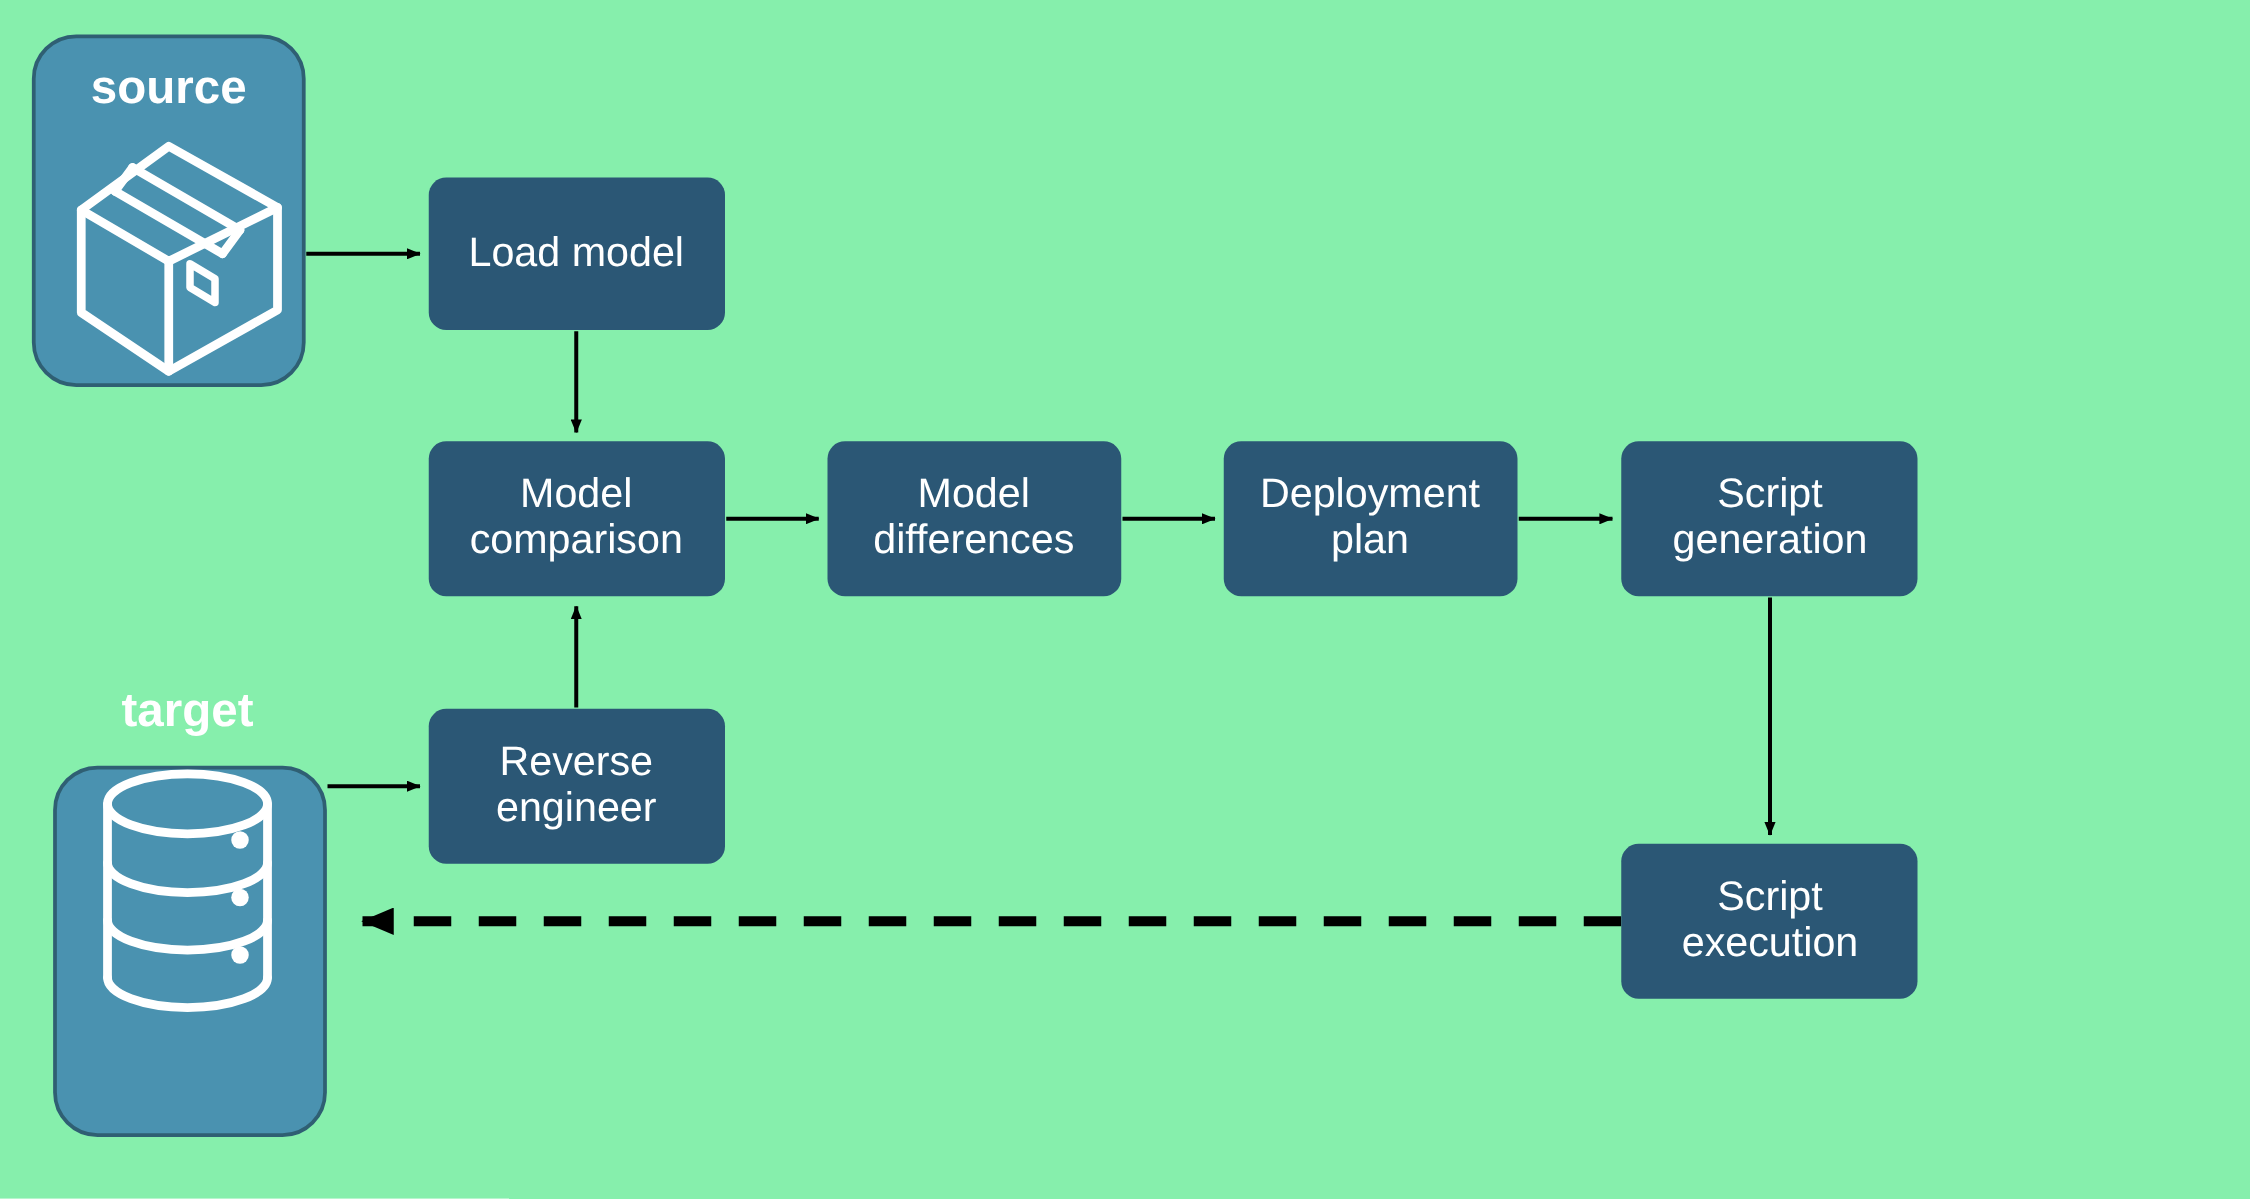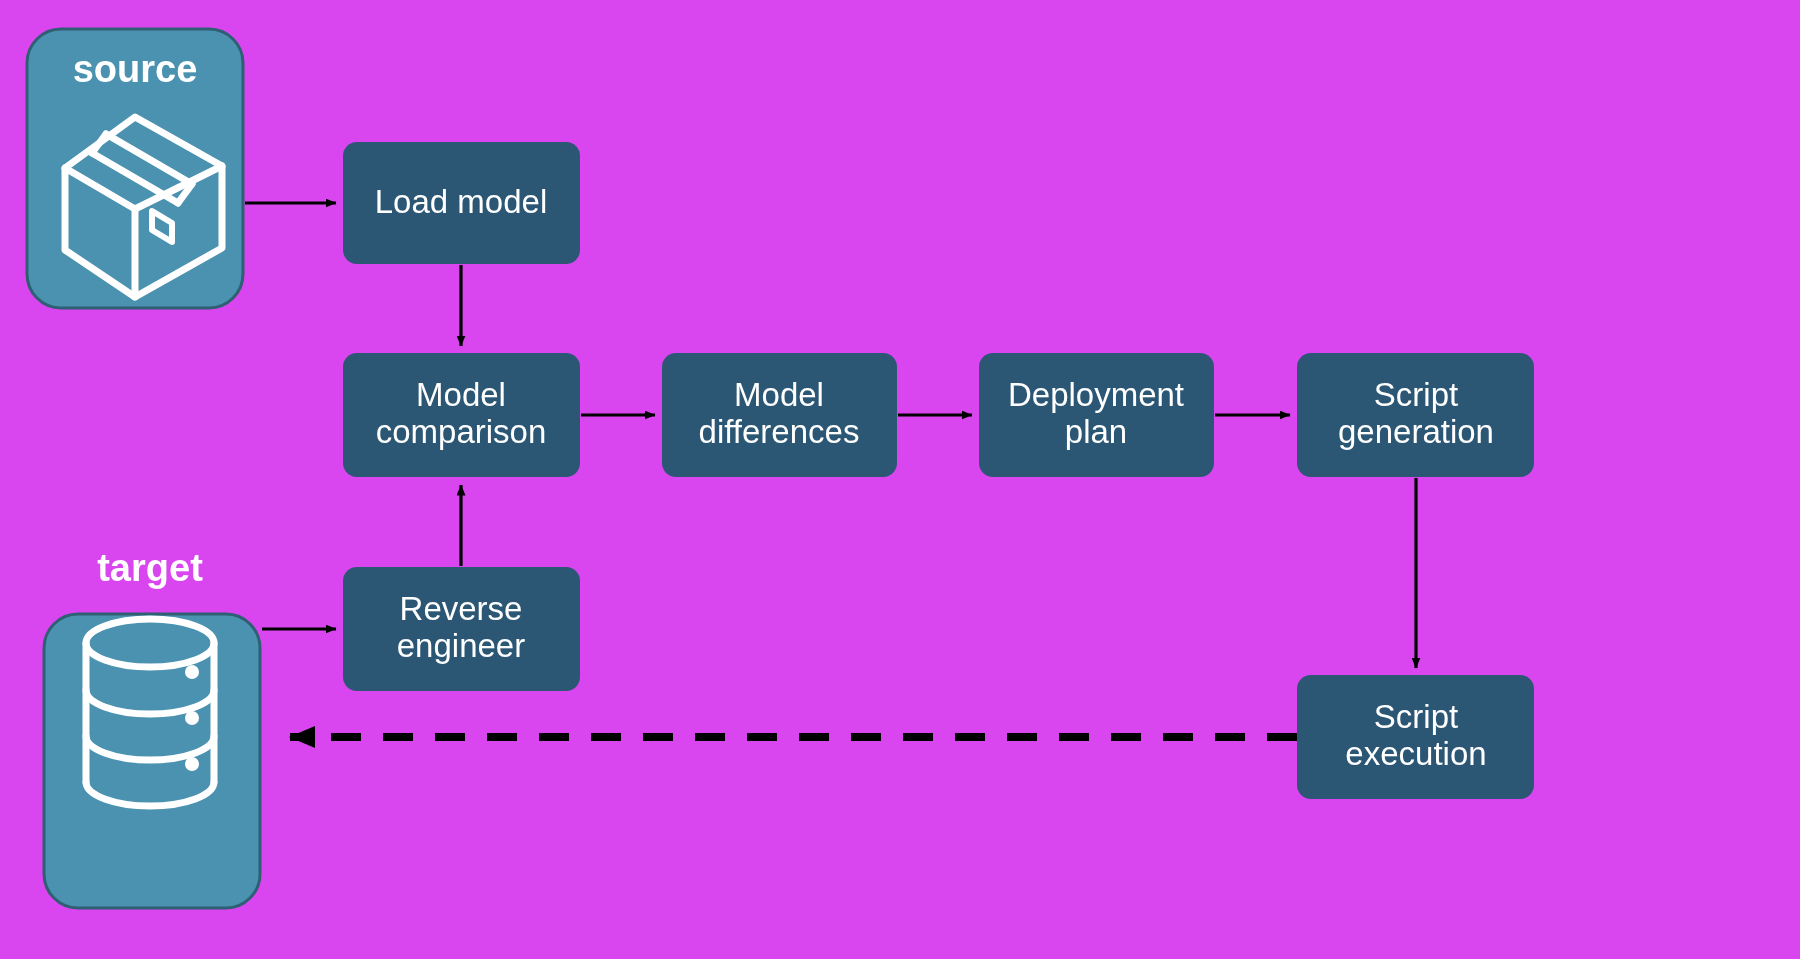--- a/index.html
+++ b/index.html
@@ -10,21 +10,21 @@
   body {
     width: 1800px;
     height: 959px;
     font-family: "Liberation Sans", sans-serif;
     overflow: hidden;
   }
   #diagram-root {
     position: relative;
     width: 1800px;
     height: 959px;
-    background: #d946ef;
+    background: #86efac;
   }
   svg.canvas {
     position: absolute;
     top: 0;
     left: 0;
     width: 1800px;
     height: 959px;
   }
   .node-label {
     fill: #ffffff;

